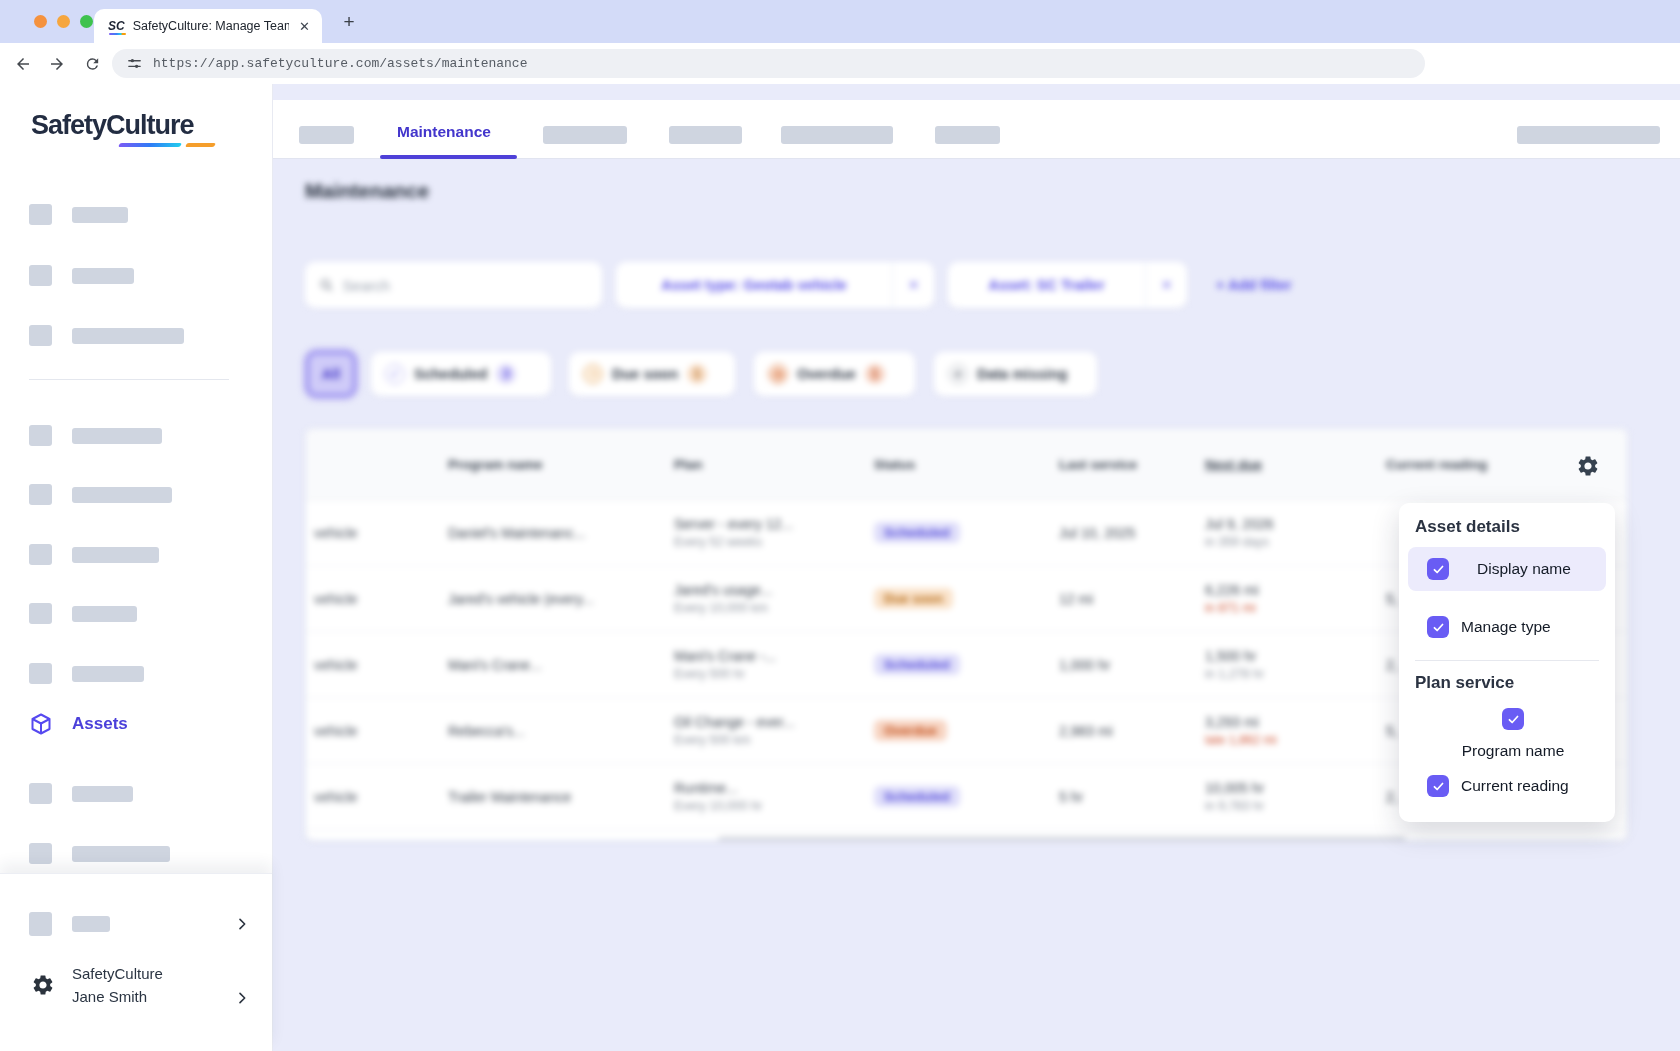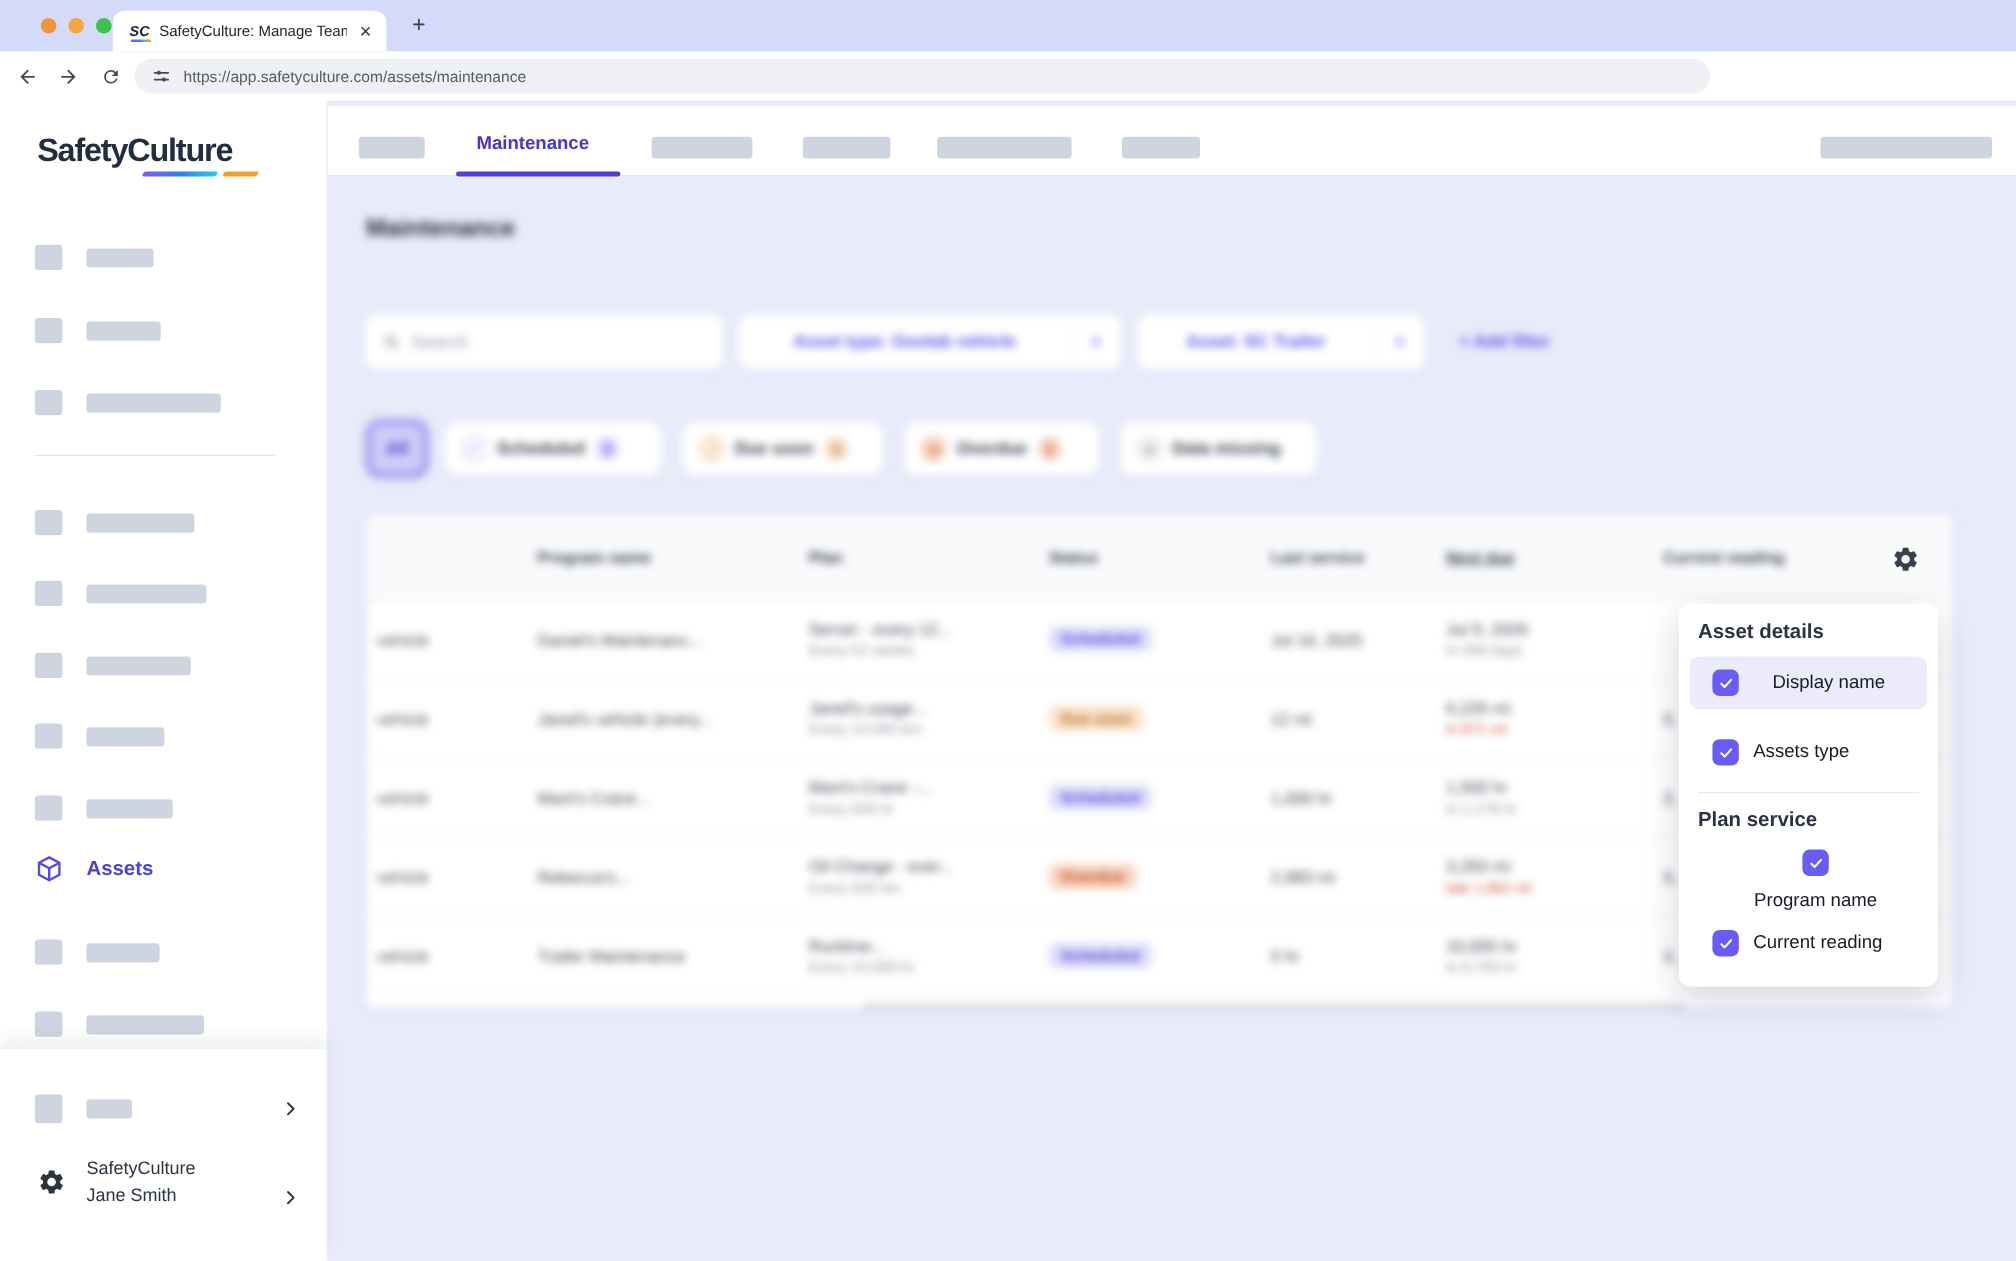--- a/index.html
+++ b/index.html
@@ -20,21 +20,21 @@
   .favicon i{position:absolute; left:1px; right:-1px; bottom:-3px; height:2px; border-radius:2px;
              background:linear-gradient(90deg,#7b5bf5 0%,#3b82f6 45%,#22d3ee 70%,#f59e0b 78%,#f59e0b 100%);}
   .tab-title{font-size:12.5px; color:#20262f; white-space:nowrap; overflow:hidden; flex:1;}
   .tab-close{font-size:13px; color:#3f4650; padding:0 2px;}
   .newtab{position:absolute; left:336px; top:9px; width:26px; height:26px; font-size:19px; color:#3b4048;
           display:flex; align-items:center; justify-content:center;}
   .toolbar{position:absolute; left:0; top:43px; right:0; height:41px; background:#fff;}
   .navic{position:absolute; top:50%; transform:translateY(-50%); color:#45494f;}
   .urlbar{position:absolute; left:112px; top:6px; width:1313px; height:29px; background:#eef0f4; border-radius:15px;
           display:flex; align-items:center; padding:0 14px; gap:10px;}
-  .url{font-size:13px; color:#565c64;}
+  .url{font-size:13px; color:#565c64;font-family:Liberation Mono, monospace;}
   .tbico{position:absolute; top:50%; transform:translate(-50%,-50%);}
   .avatar{position:absolute; left:1608px; top:51px; width:25px; height:25px; border-radius:50%; background:#c9d8fb;
           display:flex; align-items:center; justify-content:center;}
   .tdiv{position:absolute; left:1558px; top:53px; width:1px; height:20px; background:#d4d7dc;}
 
   
   .app{position:absolute; left:0; top:84px; right:0; bottom:0; background:#fff;}
   .sidebar{position:absolute; left:0; top:0; width:273px; bottom:0; background:#fff; border-right:1px solid #e8eaf2; z-index:5;}
   .logo{position:absolute; left:31px; top:28px; font-size:27px; font-weight:800; letter-spacing:-1px; color:#232d42; line-height:1;}
   .logo .grad{position:absolute; left:88px; top:31px; width:62px; height:4px; transform:skewX(-24deg);
@@ -46,21 +46,21 @@
   .s-div{position:absolute; left:29px; width:200px; border-top:1px solid #e4e7ee;}
   .assets-row{position:absolute; left:29px; top:628px; display:flex; align-items:center; gap:19px; color:#4b40da;}
   .assets-row span{font-size:17px; font-weight:700;}
   .sidebar-bottom{position:absolute; left:0; right:0; top:789px; bottom:0; background:#fff;
                   border-top:1px solid #eceef4; box-shadow:0 -9px 14px rgba(30,40,70,.07);}
   .chev{position:absolute; right:22px; color:#2c3440;}
   .profile{position:absolute; left:31px; top:88px; display:flex; gap:17px; align-items:center; color:#2a3442;}
   .profile .nm{font-size:15px; line-height:23px;}
 
   .main{position:absolute; left:273px; top:0; right:0; bottom:0; background:var(--lavender);}
-  .main-header{position:absolute; left:0; top:4px; right:0; height:59px; background:#fff; border-bottom:1px solid #e1e4f0; z-index:4;}
+  .main-header{position:absolute; left:0; top:16px; right:0; height:59px; background:#fff; border-bottom:1px solid #e1e4f0; z-index:4;}
   .h-bar{position:absolute; top:26px; height:18px; background:var(--skeleton); border-radius:3px;}
   .active-tab{position:absolute; left:124px; top:23px; font-size:15.5px; font-weight:700; color:#4336cc;}
   .active-underline{position:absolute; left:107px; top:55px; width:137px; height:3.5px; background:#4e40d8; border-radius:2px;}
 
   .content{position:absolute; left:0; top:59px; right:0; bottom:0;}
   .blur-layer{position:absolute; inset:0; filter:blur(3.4px);}
 
   .page-title{position:absolute; left:32px; top:36px; font-size:20.5px; font-weight:700; color:#262f3d;}
   .searchbox{position:absolute; left:32px; top:119px; width:297px; height:46px; background:#fff; border-radius:10px;
              display:flex; align-items:center; padding:0 14px; gap:9px; box-shadow:0 1px 2px rgba(25,35,70,.06);}
@@ -439,21 +439,21 @@
                 </svg>
               </span>
             <span class="plabel">Display name</span>
           </div>
           <div class="prow mt16">
             <span class="cb">
                 <svg width="13" height="13" viewBox="0 0 24 24">
                   <path d="M4.5 12.5l5 5 10-11" fill="none" stroke="#fff" stroke-width="3.2" stroke-linecap="round" stroke-linejoin="round"></path>
                 </svg>
               </span>
-            <span class="plabel">Assets type</span>
+            <span class="plabel">Manage type</span>
           </div>
           <div class="pdiv"></div>
           <div class="ptitle">Plan service</div>
           <div class="prow mt13">
             <span class="cb">
                 <svg width="13" height="13" viewBox="0 0 24 24">
                   <path d="M4.5 12.5l5 5 10-11" fill="none" stroke="#fff" stroke-width="3.2" stroke-linecap="round" stroke-linejoin="round"></path>
                 </svg>
               </span>
             <span class="plabel">Program name</span>

